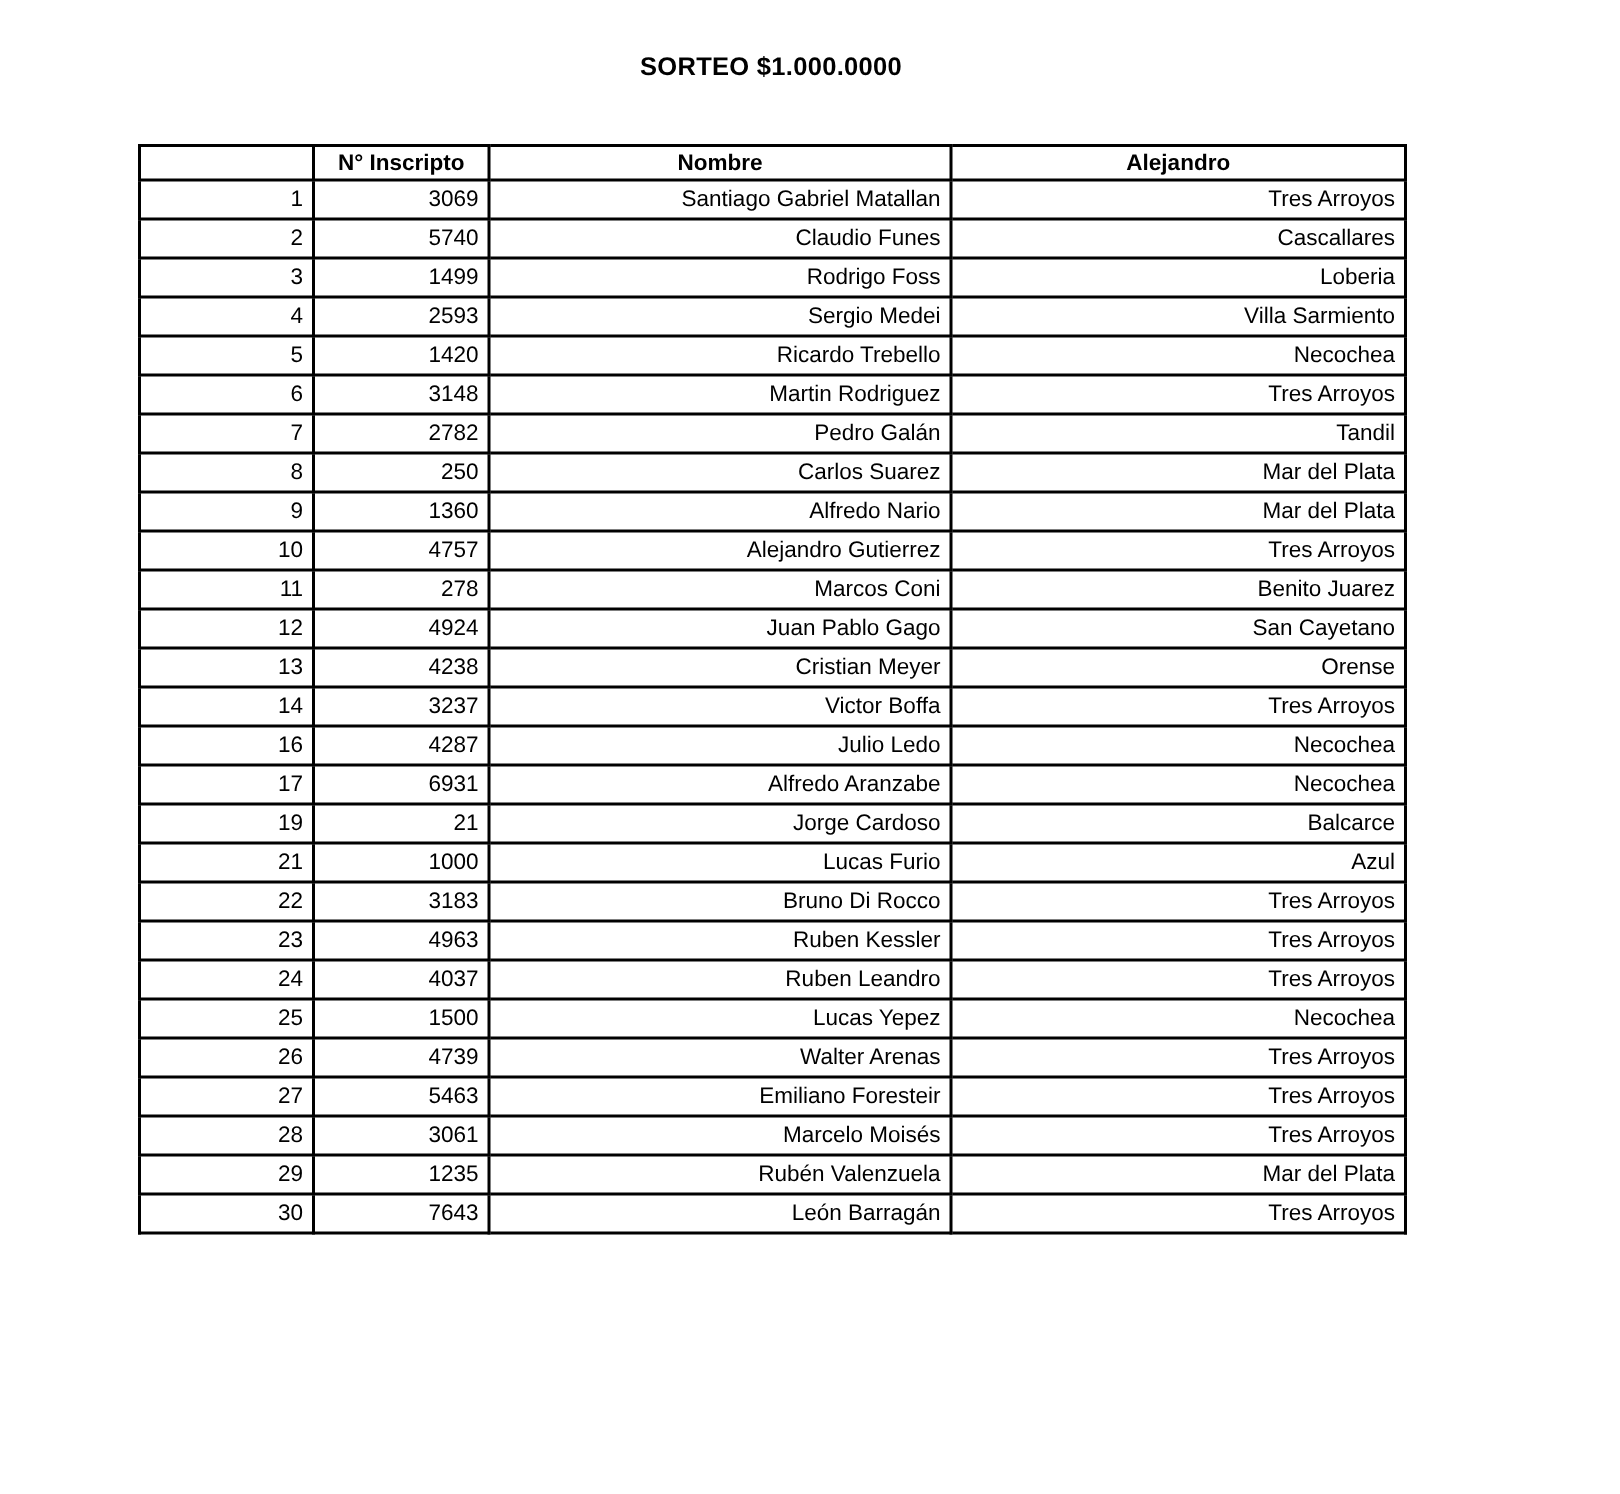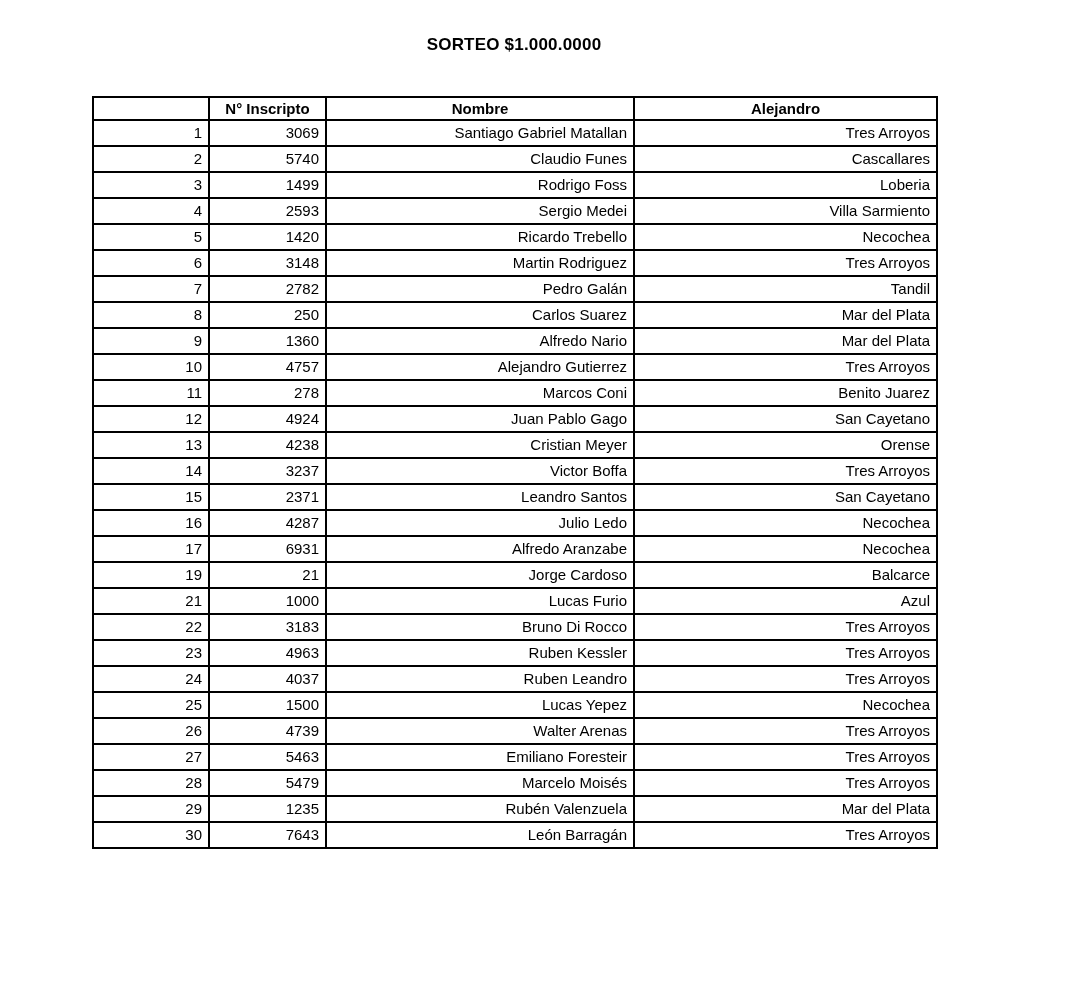--- a/index.html
+++ b/index.html
@@ -172,26 +172,20 @@
       <td class="txt">Orense</td>
     </tr>
 
     <tr>
       <td class="num">14</td>
       <td class="num">3237</td>
       <td class="txt">Victor Boffa</td>
       <td class="txt">Tres Arroyos</td>
     </tr>
 
-    <tr>
-      <td class="num">15</td>
-      <td class="num">2371</td>
-      <td class="txt">Leandro Santos</td>
-      <td class="txt">San Cayetano</td>
-    </tr>
 
     <tr>
       <td class="num">16</td>
       <td class="num">4287</td>
       <td class="txt">Julio Ledo</td>
       <td class="txt">Necochea</td>
     </tr>
 
     <tr>
       <td class="num">17</td>
@@ -253,21 +247,21 @@
 
     <tr>
       <td class="num">27</td>
       <td class="num">5463</td>
       <td class="txt">Emiliano Foresteir</td>
       <td class="txt">Tres Arroyos</td>
     </tr>
 
     <tr>
       <td class="num">28</td>
-      <td class="num">5479</td>
+      <td class="num">3061</td>
       <td class="txt">Marcelo Moisés</td>
       <td class="txt">Tres Arroyos</td>
     </tr>
 
     <tr>
       <td class="num">29</td>
       <td class="num">1235</td>
       <td class="txt">Rubén Valenzuela</td>
       <td class="txt">Mar del Plata</td>
     </tr>

